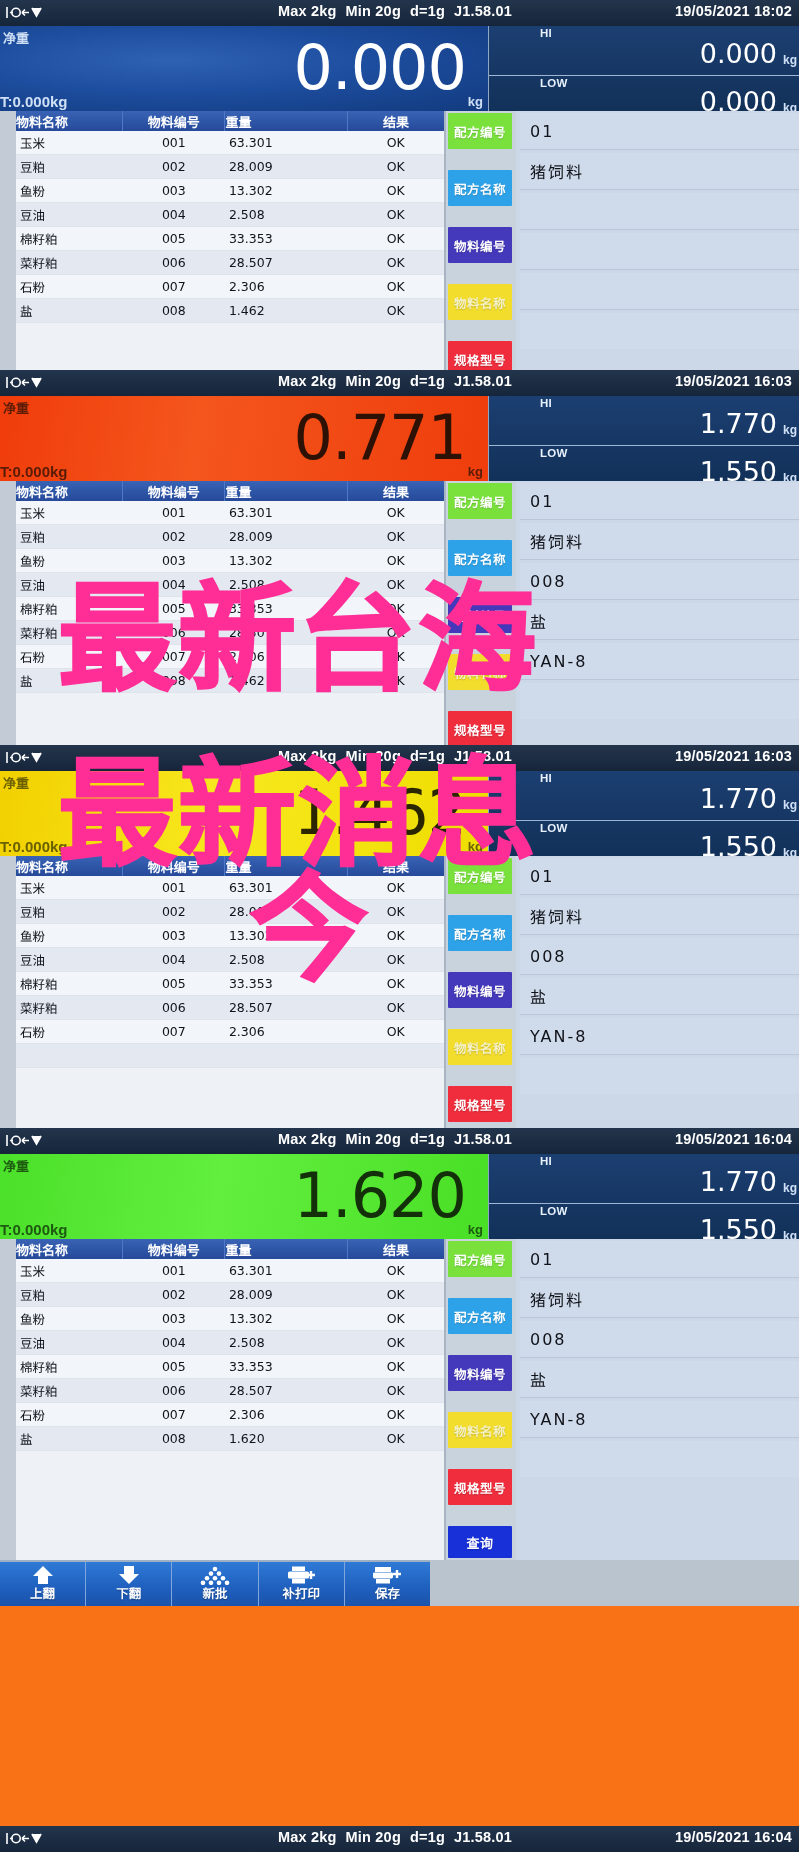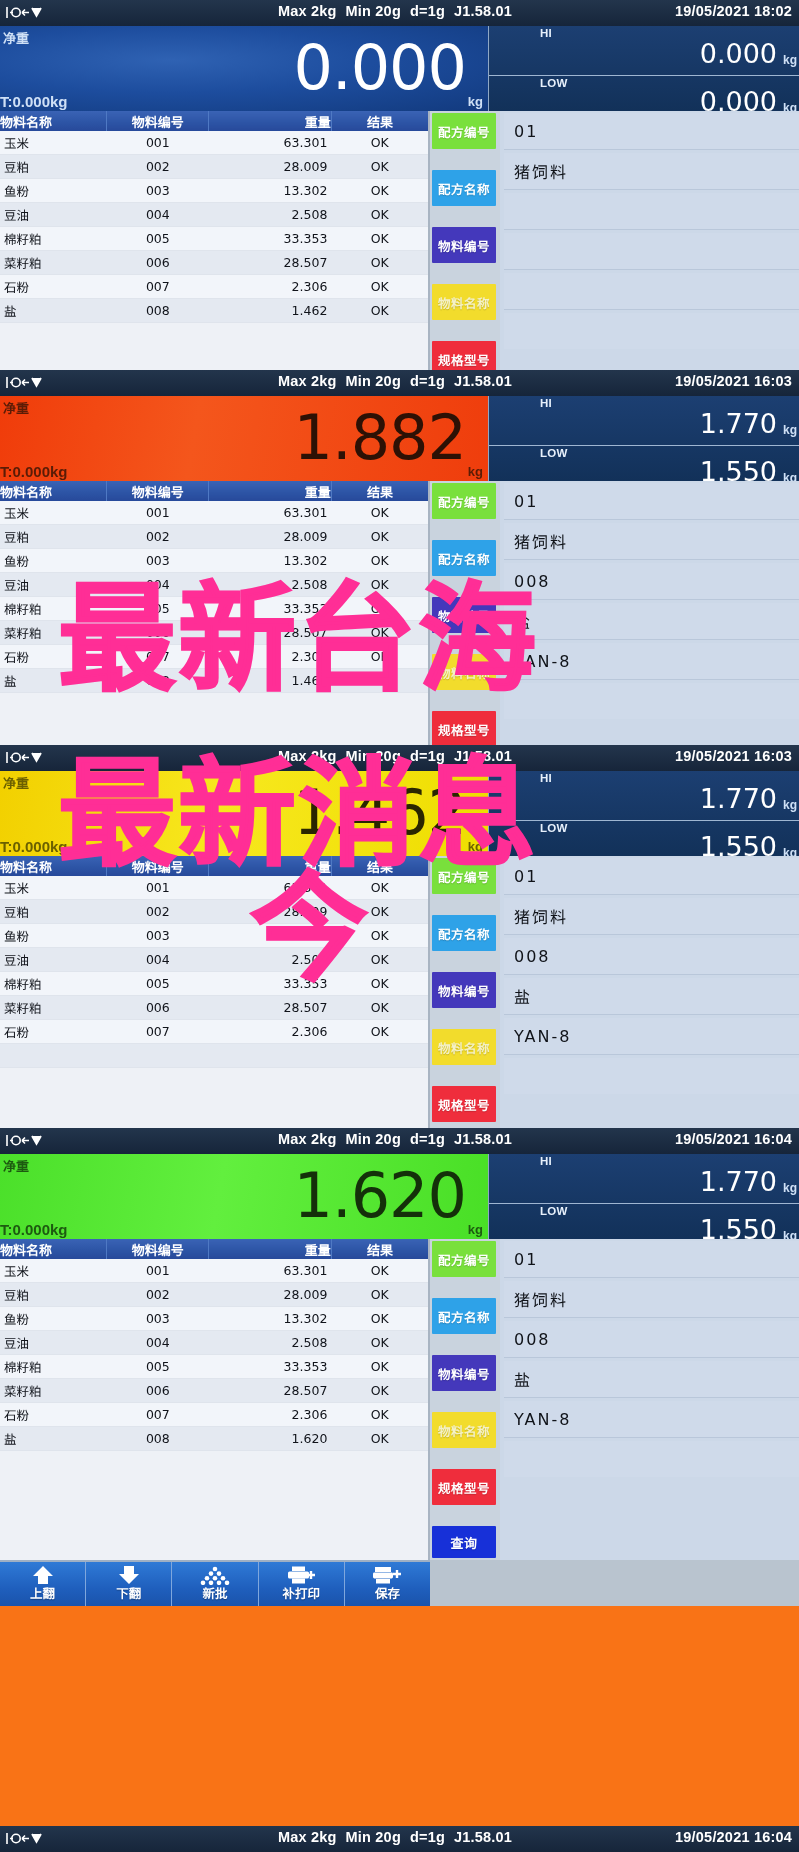--- a/index.html
+++ b/index.html
@@ -130,20 +130,21 @@
   .wrow .unit{
     position:absolute;right:2px;bottom:2px;
     font-size:12px;font-weight:700;color:#cfe0f6;
   }
 
   
   .lower{
     position:relative;
     display:flex;
     background:#c3ccd6;
+    padding-left:16px;
   }
   .tablewrap{
     width:430px;
     box-sizing:border-box;
     background:#eef1f6;
     border-right:2px solid #a8b4c2;
   }
   table.mat{
     width:100%;
     border-collapse:collapse;
@@ -165,21 +166,21 @@
     padding:0 4px;
     border-bottom:1px solid #dfe4ec;
     color:#10131a;
     font-size:12.5px;
     font-family:"DejaVu Sans",sans-serif;
   }
   table.mat tr:nth-child(even) td{background:#e4e9f1;}
   table.mat tr:nth-child(odd) td{background:#f2f5fa;}
   .c-name{width:105px;text-align:left;padding-left:6px;}
   .c-code{width:100px;text-align:center;}
-  .c-wt{width:120px;text-align:right;padding-left:34px;}
+  .c-wt{width:120px;text-align:left;padding-left:34px;}
   .c-res{width:95px;text-align:center;}
   td.empty{color:transparent;}
 
   
   .keys{
     width:70px;
     box-sizing:border-box;
     padding:2px 4px 2px 2px;
     background:#c9d3de;
     display:flex;flex-direction:column;gap:21px;
@@ -461,21 +462,21 @@
               <path d="M26 3 l4.5 8 l4.5 -8" stroke="#ffffff" stroke-width="1.8" fill="#ffffff"></path>
             </svg>
           </span>
         </div>
         <div class="sb-center"><span>Max 2kg</span><span>Min 20g</span><span>d=1g</span><span>J1.58.01</span></div>
         <div class="sb-right"><span>19/05/2021</span> <span>16:03</span></div>
       </div>
       <div class="wbody">
         <div class="wmain red">
           <div class="w-label">净重</div>
-          <div class="w-value">1.882</div>
+          <div class="w-value">0.771</div>
           <div class="w-tare">T:0.000kg</div>
           <div class="w-kg">kg</div>
         </div>
         <div class="wside">
           <div class="wrow">
             <div class="tag">HI</div>
             <div class="val">1.770</div>
             <div class="unit">kg</div>
           </div>
           <div class="wrow">

